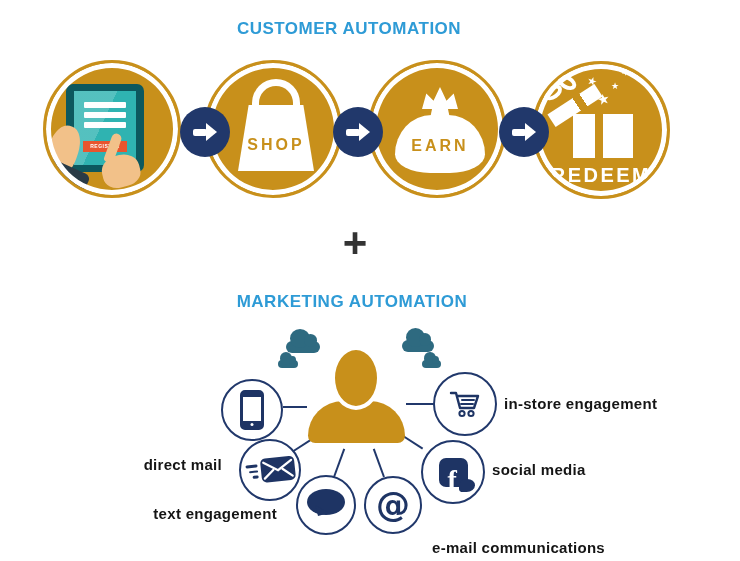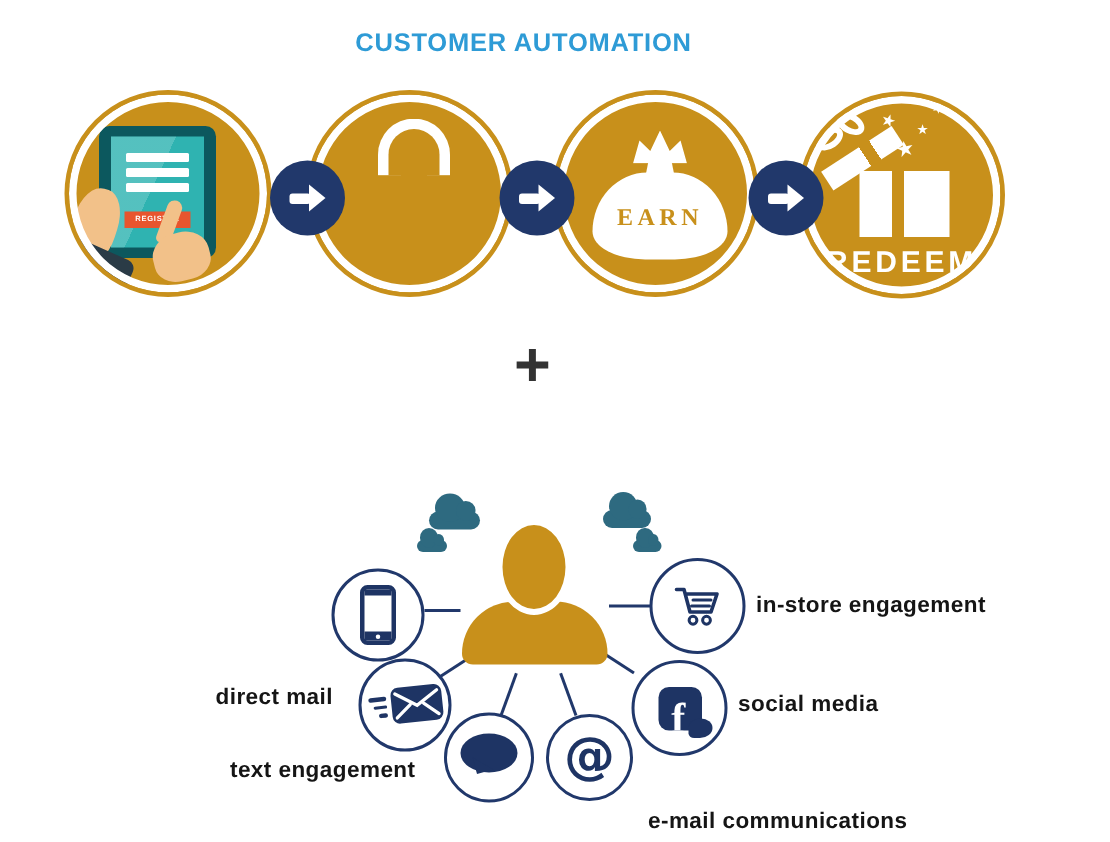--- a/index.html
+++ b/index.html
@@ -61,21 +61,21 @@
   .bag-body .gold-label { margin-top:14px; }
 
   
   .sack-tie { position:absolute; left:51px; top:24px; width:36px; height:22px; background:#fff;
               clip-path:polygon(0 100%, 12% 30%, 32% 62%, 50% 0, 68% 62%, 88% 30%, 100% 100%); z-index:2; }
   .sack-neck { position:absolute; left:59px; top:44px; width:20px; height:12px; background:#fff;
                clip-path:polygon(12% 0, 88% 0, 100% 100%, 0 100%); z-index:2; }
   .sack-body { position:absolute; left:24px; top:52px; width:90px; height:58px; background:#fff;
                border-radius:48% 48% 46% 46% / 80% 80% 38% 38%; z-index:3;
                display:flex; align-items:center; justify-content:center; }
-  .sack-body .gold-label { margin-top:4px;font-family:Liberation Serif, serif; }
+  .sack-body .gold-label { margin-top:4px; }
 
   
   .gift-base { position:absolute; left:38px; top:50px; width:60px; height:44px; z-index:2;
                background:linear-gradient(90deg,#fff 0 22px, rgba(0,0,0,0) 22px 30px, #fff 30px 100%); }
   .gift-lid { position:absolute; left:12px; top:34px; width:56px; height:15px; z-index:2;
               transform:rotate(-33deg);
               background:linear-gradient(90deg,#fff 0 30px, rgba(0,0,0,0) 30px 38px, #fff 38px 100%); }
   .bow { position:absolute; width:20px; height:13px; border:4px solid #fff; border-radius:50%; z-index:2; }
   .bow1 { left:8px; top:22px; transform:rotate(-35deg); }
   .bow2 { left:22px; top:12px; transform:rotate(30deg); }
@@ -182,20 +182,23 @@
     <div class="fist"></div>
   </div>
 
   <div class="flow-arrow a1">
     <div class="arr-shaft"></div>
       <div class="arr-head"></div>
   </div>
 
   <div class="step s2">
     <div class="bag-handle"></div>
+    <div class="bag-body">
+      <span class="gold-label">SHOP</span>
+    </div>
   </div>
 
   <div class="flow-arrow a2">
     <div class="arr-shaft"></div>
       <div class="arr-head"></div>
   </div>
 
   <div class="step s3">
     <div class="sack-tie"></div>
     <div class="sack-neck"></div>
@@ -215,20 +218,21 @@
     <div class="bow bow1"></div>
     <div class="bow bow2"></div>
     <span class="star st1">★</span>
     <span class="star st2">★</span>
     <span class="star st3">★</span>
     <span class="star st4">★</span>
     <span class="redeem-label">REDEEM</span>
   </div>
 
   <div class="plus">+</div>
+  <div class="title t2">MARKETING AUTOMATION</div>
 
   <div class="cloud c-lb"></div>
   <div class="cloud c-ls"></div>
   <div class="cloud c-rb"></div>
   <div class="cloud c-rs"></div>
 
   <div class="link l-phone"></div>
   <div class="link l-cart"></div>
   <div class="link l-mail"></div>
   <div class="link l-fb"></div>

